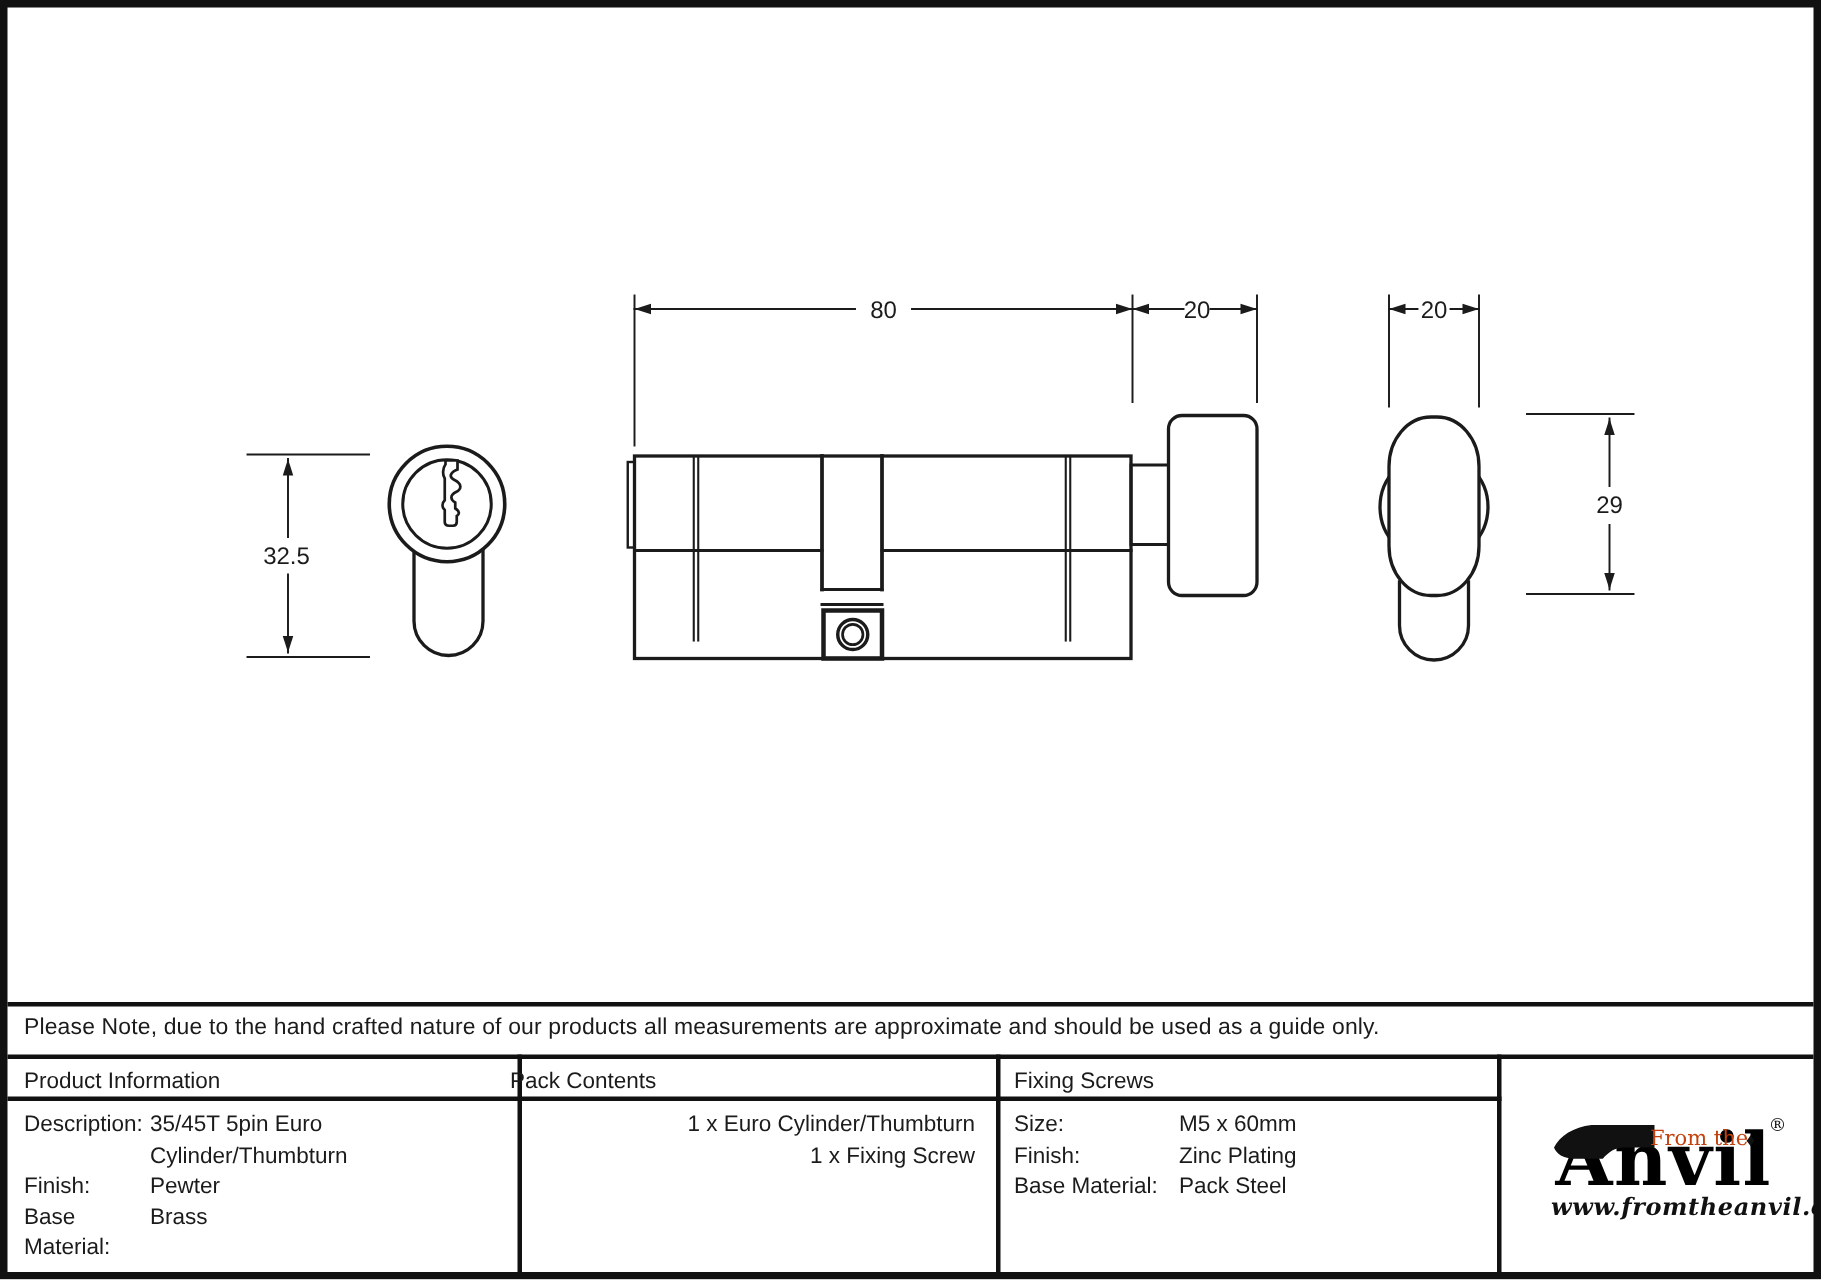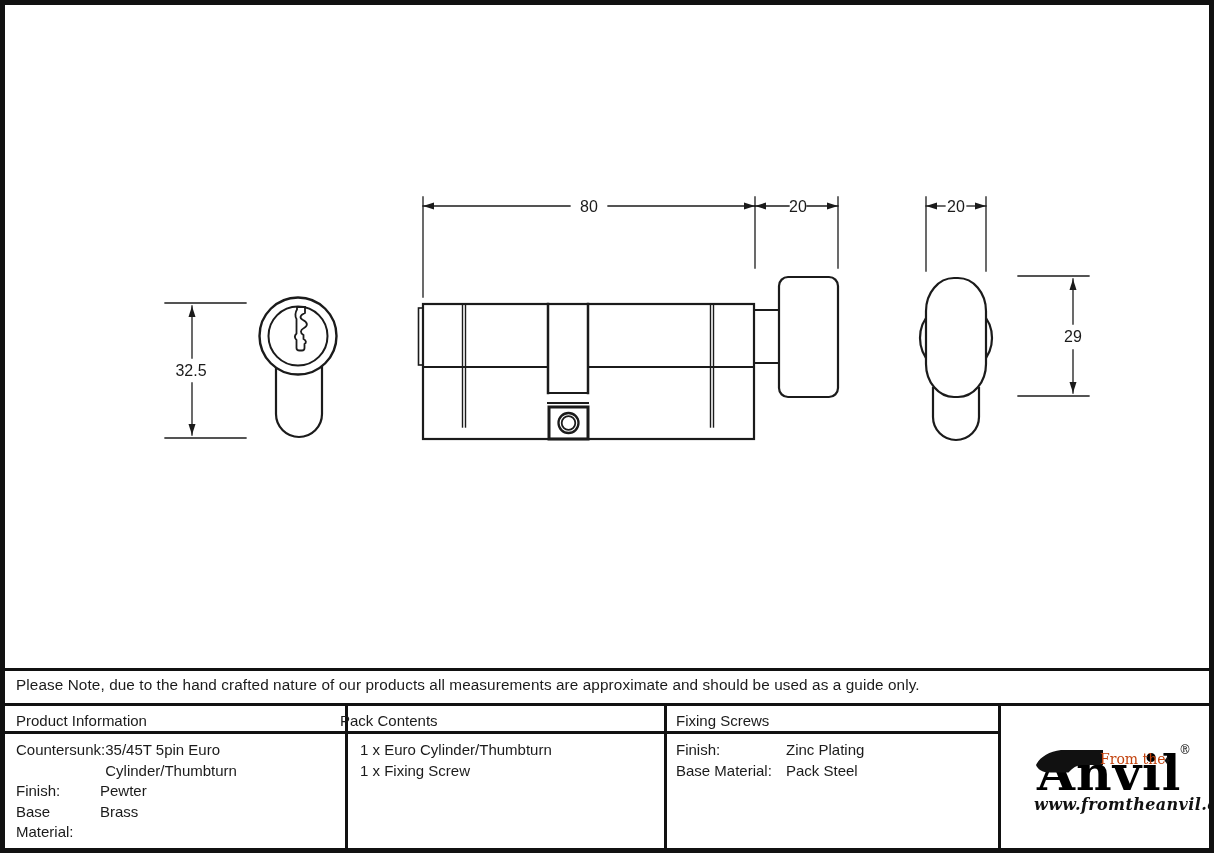--- a/index.html
+++ b/index.html
@@ -158,39 +158,43 @@
   <div class="vline" style="left:998px;top:703px;width:3px;height:145px;"></div>
 
   <div class="note-text">Please Note, due to the hand crafted nature of our products all measurements are approximate and should be used as a guide only.</div>
 
   <div class="cell cell-header" style="left:16px;top:706px;width:320px;">Product Information</div>
   <div class="cell cell-header" style="left:340px;top:706px;width:290px;">Pack Contents</div>
   <div class="cell cell-header" style="left:676px;top:706px;width:310px;">Fixing Screws</div>
 
   <div class="cell rows" style="left:16px;top:740px;width:326px;">
     <div class="row">
-      <span class="lbl">Countersunk:</span>
+      <span class="lbl">Description:</span>
       <span class="val">35/45T 5pin Euro Cylinder/Thumbturn</span>
     </div>
     <div class="row">
       <span class="lbl">Finish:</span>
       <span class="val">Pewter</span>
     </div>
     <div class="row">
       <span class="lbl">Base Material:</span>
       <span class="val">Brass</span>
     </div>
   </div>
 
-  <div class="cell items" style="left:360px;top:740px;width:290px;">
+  <div class="cell items" style="left:360px;top:740px;width:290px;text-align:right;">
     <div>1 x Euro Cylinder/Thumbturn</div>
     <div>1 x Fixing Screw</div>
   </div>
 
   <div class="cell cell3 rows" style="left:676px;top:740px;width:316px;">
+    <div class="row">
+      <span class="lbl">Size:</span>
+      <span class="val">M5 x 60mm</span>
+    </div>
     <div class="row">
       <span class="lbl">Finish:</span>
       <span class="val">Zinc Plating</span>
     </div>
     <div class="row">
       <span class="lbl">Base Material:</span>
       <span class="val">Pack Steel</span>
     </div>
   </div>
 

